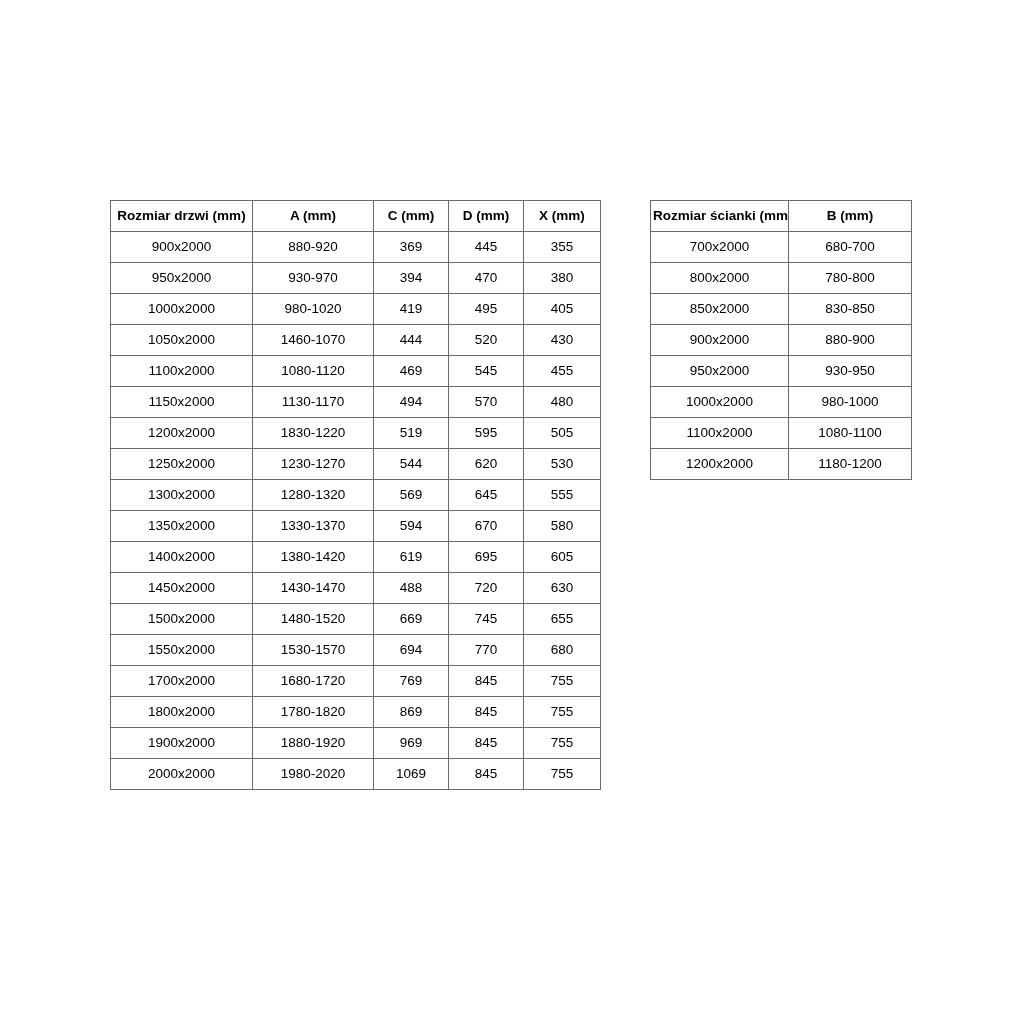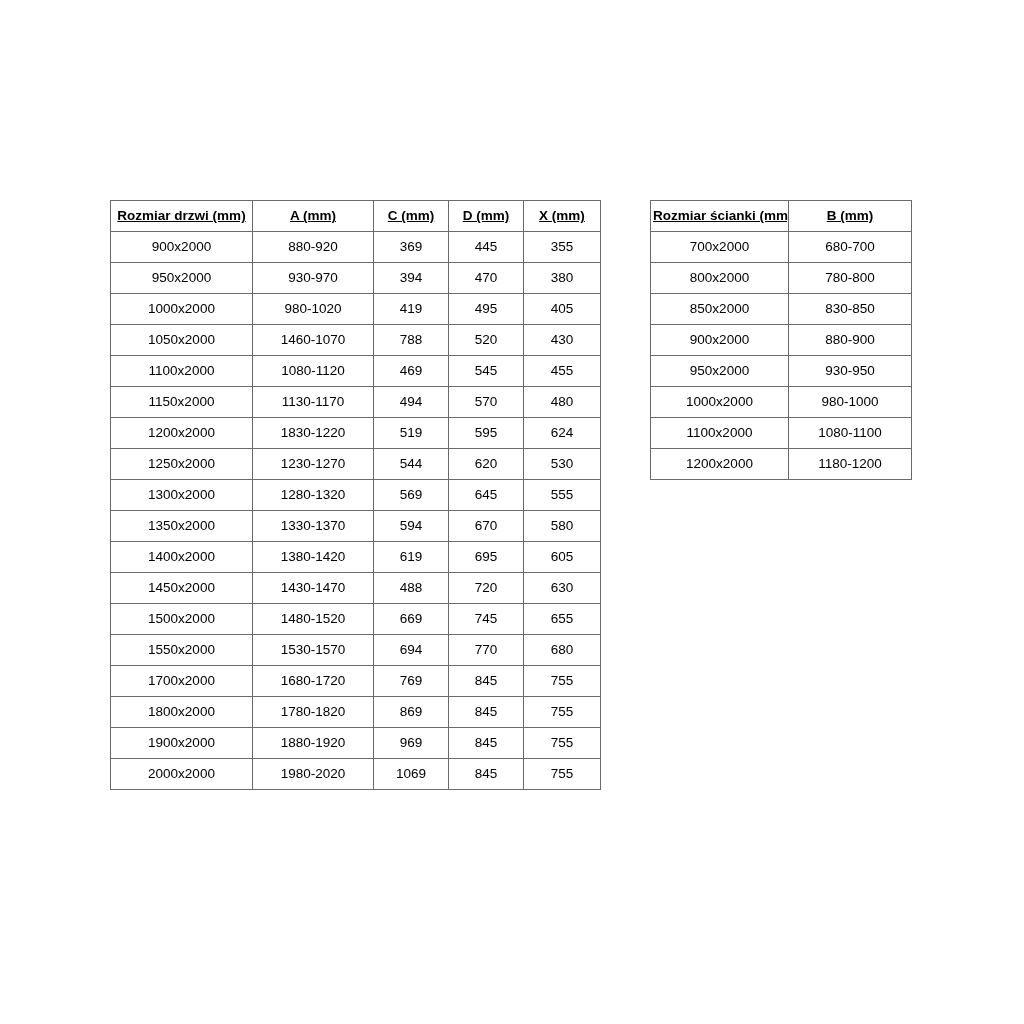--- a/index.html
+++ b/index.html
@@ -26,21 +26,20 @@
     height: 30px;
     padding: 0 2px;
     font-size: 13.5px;
     line-height: 1;
     color: #000000;
     overflow: hidden;
     white-space: nowrap;
   }
   th {
     font-weight: bold;
-    text-decoration: underline;
   }
   #door-table {
     left: 110px;
     top: 200px;
     width: 490px;
   }
   #wall-table {
     left: 650px;
     top: 200px;
     width: 261px;
@@ -84,21 +83,21 @@
       <tr>
         <td>1000x2000</td>
         <td>980-1020</td>
         <td>419</td>
         <td>495</td>
         <td>405</td>
       </tr>
       <tr>
         <td>1050x2000</td>
         <td>1460-1070</td>
-        <td>788</td>
+        <td>444</td>
         <td>520</td>
         <td>430</td>
       </tr>
       <tr>
         <td>1100x2000</td>
         <td>1080-1120</td>
         <td>469</td>
         <td>545</td>
         <td>455</td>
       </tr>
@@ -107,21 +106,21 @@
         <td>1130-1170</td>
         <td>494</td>
         <td>570</td>
         <td>480</td>
       </tr>
       <tr>
         <td>1200x2000</td>
         <td>1830-1220</td>
         <td>519</td>
         <td>595</td>
-        <td>624</td>
+        <td>505</td>
       </tr>
       <tr>
         <td>1250x2000</td>
         <td>1230-1270</td>
         <td>544</td>
         <td>620</td>
         <td>530</td>
       </tr>
       <tr>
         <td>1300x2000</td>

